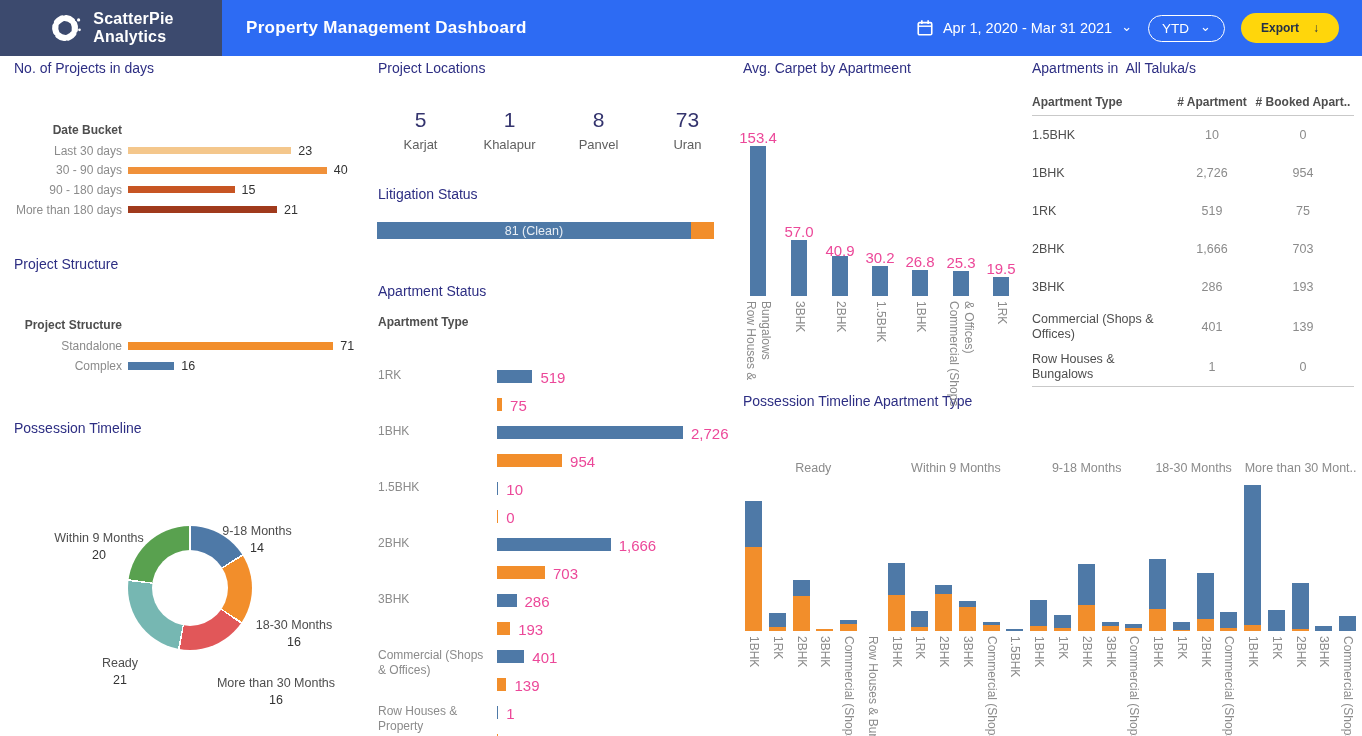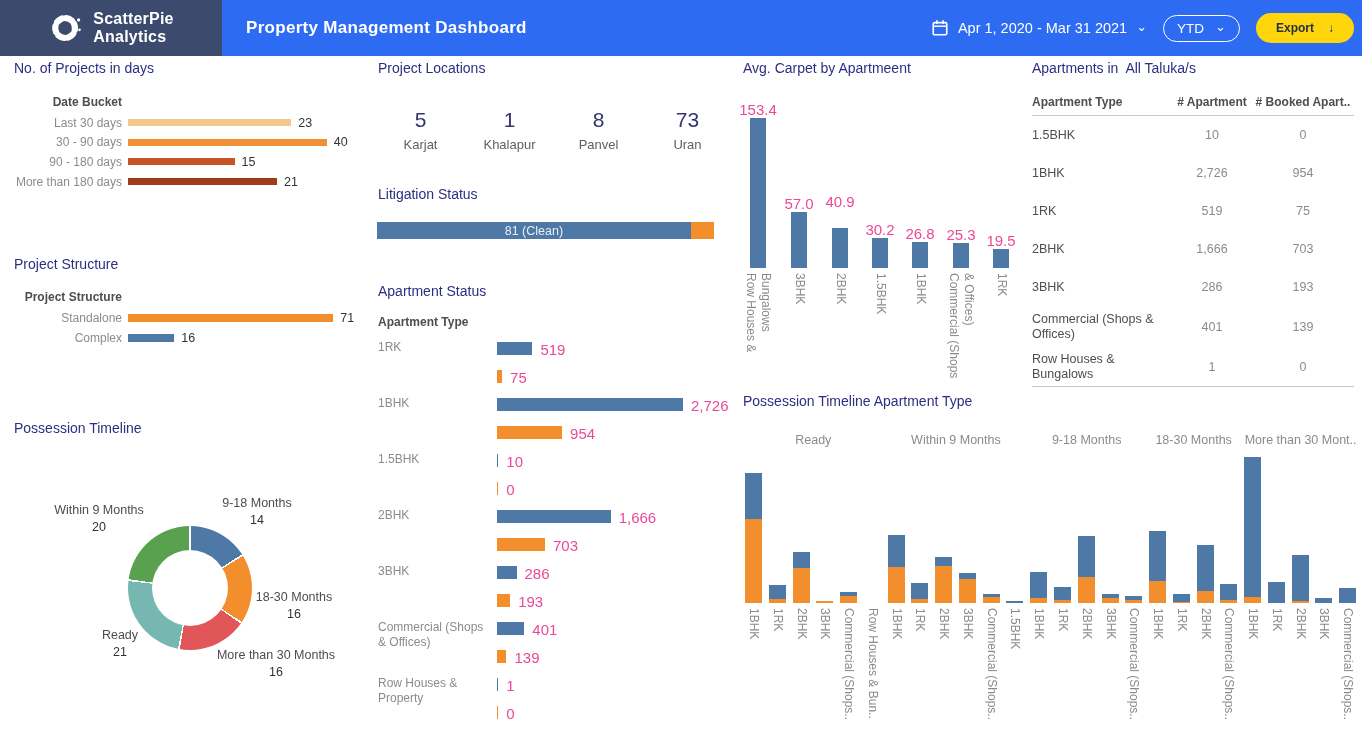--- a/index.html
+++ b/index.html
@@ -6,28 +6,28 @@
   html,body { width:1362px; height:736px; }
   body {
     font-family: "Liberation Sans", sans-serif;
     background:#fff; overflow:hidden; position:relative;
   }
   
   .hdr { position:absolute; left:0; top:0; width:1362px; height:56px; background:#2D6BF3; display:flex; align-items:center; }
   .brand { width:222px; height:56px; background:#3C4A6E; display:flex; align-items:center; justify-content:center; gap:9px; flex:none; }
   .brand-text { color:#fff; font-size:16px; font-weight:700; line-height:1.12; letter-spacing:.2px; }
   .hdr-title { color:#fff; font-size:17px; font-weight:700; margin-left:24px; letter-spacing:.3px; }
-  .hdr-right { margin-left:auto; display:flex; align-items:center; gap:16px; padding-right:8px; }
+  .hdr-right { margin-left:auto; display:flex; align-items:center; gap:16px; padding-right:23px; }
   .date-range { display:flex; align-items:center; gap:9px; color:#fff; font-size:14.5px; cursor:pointer; }
   .chev { font-size:13px; line-height:1; transform:translateY(-2px); }
   .ytd-pill { border:1.6px solid #fff; border-radius:999px; color:#fff; font-size:13.5px; padding:5px 13px; display:flex; gap:11px; align-items:center; cursor:pointer; }
   .export-btn { background:#FFD60B; border:none; border-radius:999px; color:#233048; font-size:12px; font-weight:700; padding:8px 20px; display:flex; gap:14px; cursor:pointer; }
   
   .section-title { position:absolute; font-size:14px; font-weight:500; color:#2D2E83; white-space:pre; }
-  .chart { position:absolute; }
+  .chart { position:absolute;margin-top:28px; }
   .hhdr { color:#4e4e4e; font-weight:700; font-size:12px; width:114px; text-align:right; padding-right:6px; margin-bottom:4px; }
   .hrow { display:flex; align-items:center; height:19.6px; }
   .hrow2 { display:flex; align-items:center; height:20px; }
   .hlabel { width:114px; text-align:right; padding-right:6px; color:#8b8b8b; font-size:12px; white-space:nowrap; flex:none; }
   .hbar { height:7px; flex:none; }
   .hval { margin-left:7px; font-size:12.5px; color:#333; }
   .kpi-row { position:absolute; left:376px; top:108px; width:356px; display:flex; }
   .kpi { width:89px; text-align:center; }
   .kpi-num { font-size:21px; color:#34346E; }
   .kpi-label { font-size:13px; color:#5f5f5f; margin-top:5px; }
@@ -242,21 +242,21 @@
 
 <div class="chart" style="left:730px; top:90px; width:300px; height:300px;">
     <div class="abs-bar" style="left: 20px; top: 28px; width: 16px; height: 150px; background: rgb(78, 121, 167);"></div>
     <div class="val-label" style="left: 8px; top: 11px; width: 40px; text-align: center;">153.4</div>
     <div class="vlabel" style="left: 13px; top: 183px; height: 120px;">Row Houses &amp;
 Bungalows</div>
     <div class="abs-bar" style="left: 61px; top: 122.263px; width: 16px; height: 55.7366px; background: rgb(78, 121, 167);"></div>
     <div class="val-label" style="left: 49px; top: 105.263px; width: 40px; text-align: center;">57.0</div>
     <div class="vlabel" style="left: 61.5px; top: 183px; height: 120px;">3BHK</div>
     <div class="abs-bar" style="left: 102px; top: 138.007px; width: 16px; height: 39.9935px; background: rgb(78, 121, 167);"></div>
-    <div class="val-label" style="left: 90px; top: 103px; width: 40px; text-align: center;">40.9</div>
+    <div class="val-label" style="left: 90px; top: 124px; width: 40px; text-align: center;">40.9</div>
     <div class="vlabel" style="left: 102.5px; top: 183px; height: 120px;">2BHK</div>
     <div class="abs-bar" style="left: 142px; top: 148.469px; width: 16px; height: 29.5306px; background: rgb(78, 121, 167);"></div>
     <div class="val-label" style="left: 130px; top: 131.469px; width: 40px; text-align: center;">30.2</div>
     <div class="vlabel" style="left: 142.5px; top: 183px; height: 120px;">1.5BHK</div>
     <div class="abs-bar" style="left: 182px; top: 151.794px; width: 16px; height: 26.206px; background: rgb(78, 121, 167);"></div>
     <div class="val-label" style="left: 170px; top: 134.794px; width: 40px; text-align: center;">26.8</div>
     <div class="vlabel" style="left: 182.5px; top: 183px; height: 120px;">1BHK</div>
     <div class="abs-bar" style="left: 223px; top: 153.261px; width: 16px; height: 24.7392px; background: rgb(78, 121, 167);"></div>
     <div class="val-label" style="left: 211px; top: 136.261px; width: 40px; text-align: center;">25.3</div>
     <div class="vlabel" style="left: 216px; top: 183px; height: 120px;">Commercial (Shops

